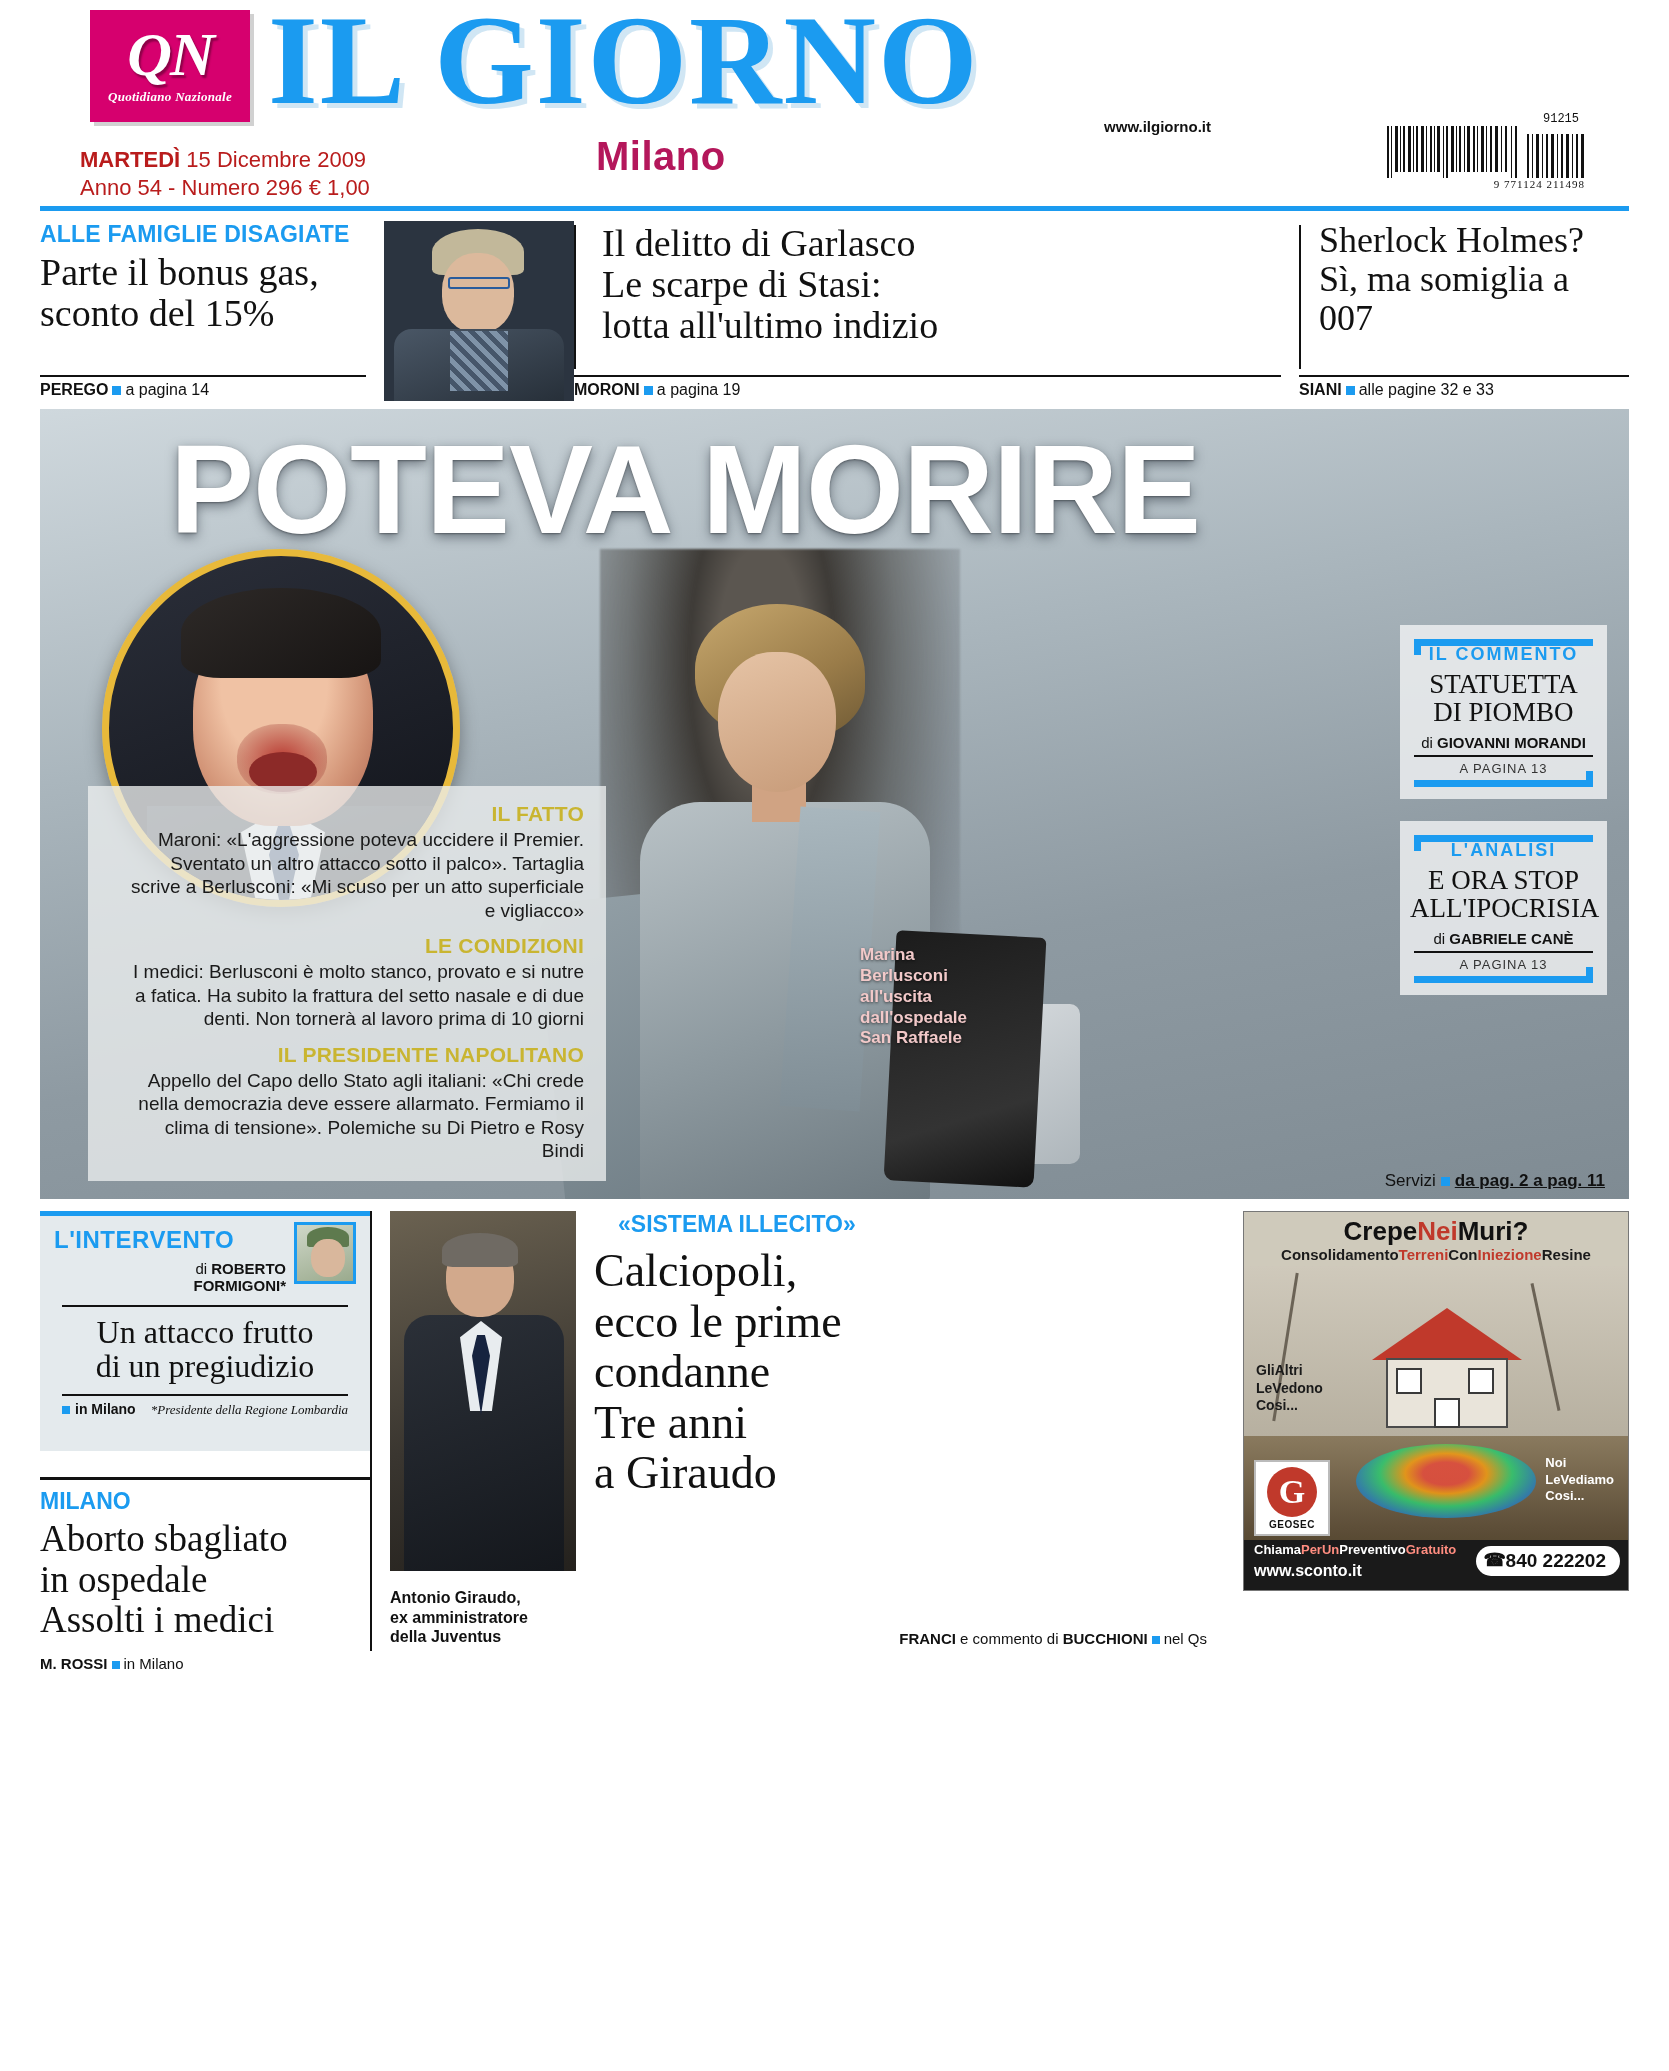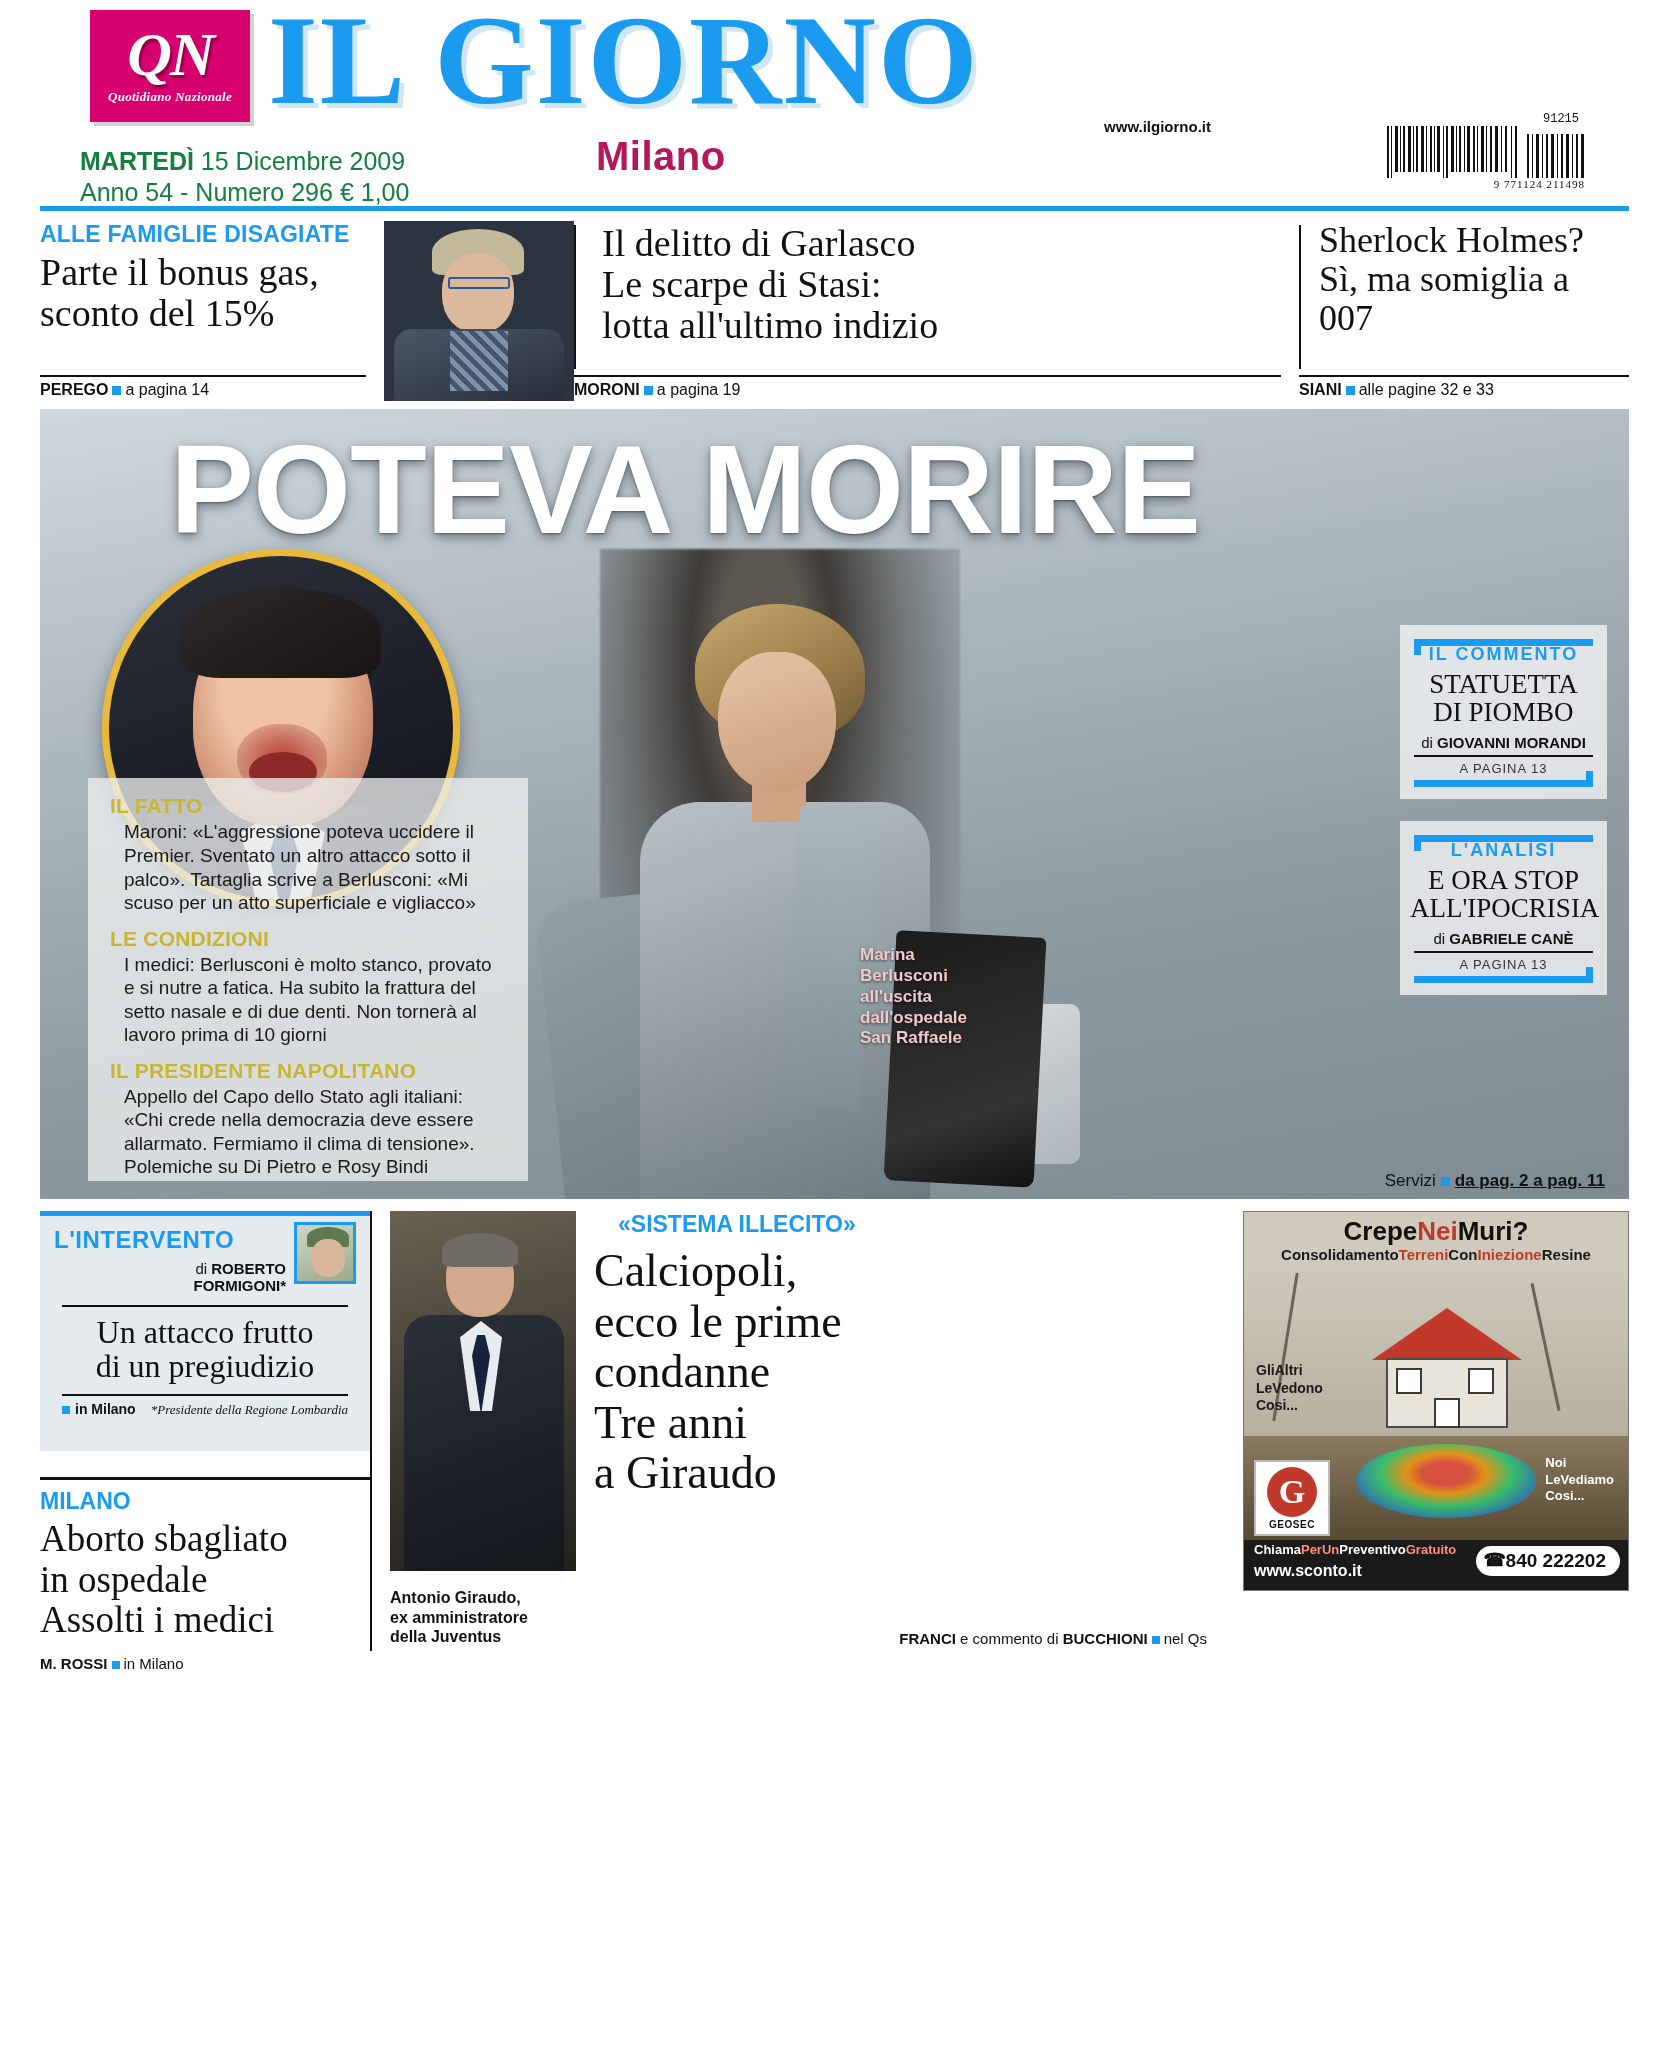--- a/index.html
+++ b/index.html
@@ -40,21 +40,21 @@
     color:#1B9BF0; letter-spacing:2px;
     text-shadow:5px 5px 0 rgba(150,200,230,.45);
   }
   .title-city {
     position:absolute; left:556px; top:134px;
     font-family:"Liberation Sans", sans-serif;
     font-weight:bold; font-size:40px; color:#B4175B; letter-spacing:.5px;
   }
   .dateblock {
     position:absolute; left:40px; top:146px;
-    font-size:25px; line-height:1.25; color:#15803d;
+    font-size:22px; line-height:1.25; color:#b91c1c;
   }
   .dateblock .d1 b { font-weight:bold; }
   .website {
     position:absolute; right:418px; top:118px;
     font-size:15px; font-weight:bold; color:#111;
   }
   .barcode-wrap { position:absolute; right:44px; top:112px; text-align:right; }
   .bc-num { font-family:"Liberation Mono", monospace; font-size:12px; color:#111; text-align:right; margin-right:6px;}
   .bc-row { display:flex; align-items:flex-end; gap:6px; }
   .bc-main { height:52px; width:134px; }
@@ -172,22 +172,22 @@
     background:#e9eef2; transform:rotate(0deg);
     clip-path:polygon(50% 0, 100% 22%, 78% 100%, 22% 100%, 0 22%);
   }
   .hc-tie {
     position:absolute; left:160px; top:270px; width:30px; height:96px;
     background:linear-gradient(180deg,#1b3b6f,#10254a);
     clip-path:polygon(30% 0, 70% 0, 100% 30%, 50% 100%, 0 30%);
   }
 
   .facts-panel {
-    position:absolute; left:48px; bottom:18px; width:440px;
-    background:rgba(236,238,238,.78); padding:16px 22px 2px 22px;
+    position:absolute; left:48px; bottom:18px; width:518px;
+    background:rgba(236,238,238,.78); padding:16px 22px 18px 22px;text-align:right;
   }
   .fact-k {
     color:#C9B531; font-weight:bold; font-size:21px; letter-spacing:.2px; margin-bottom:2px;
   }
   .fact-b {
     font-size:19px; line-height:1.24; color:#1a1a1a; margin:0 0 12px 14px;
   }
   .fact-b:last-child { margin-bottom:0; }
 
   .photo-caption {

